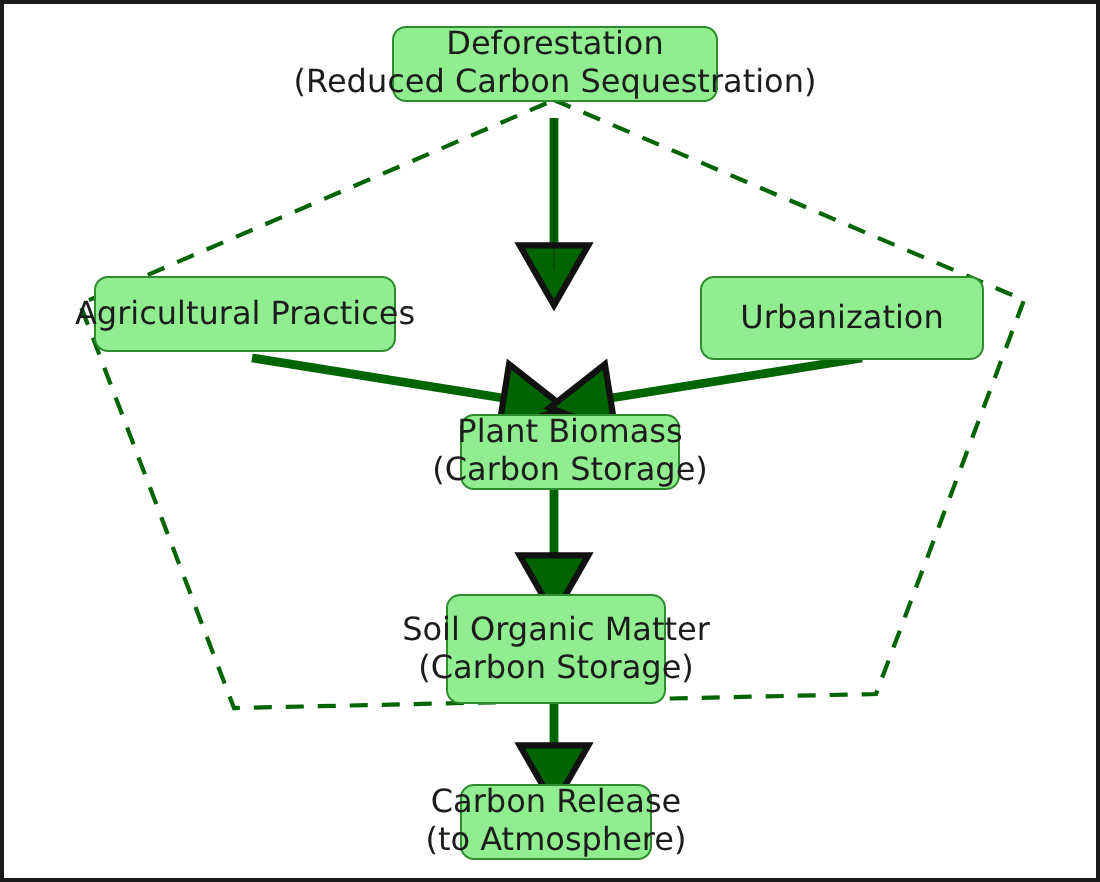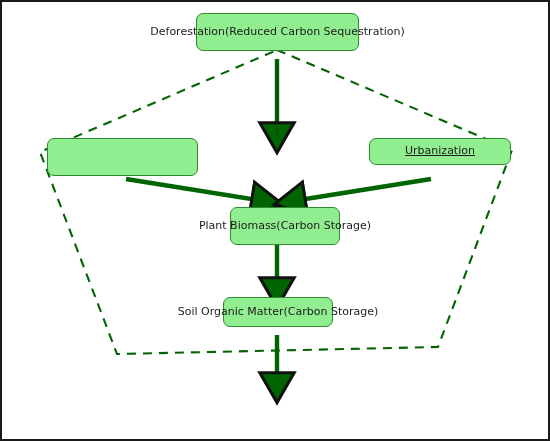--- a/index.html
+++ b/index.html
@@ -28,23 +28,23 @@
   }
   .node {
     position: absolute;
     box-sizing: border-box;
     background: #90ee90;
     border: 1.4px solid #2e8b2e;
     border-radius: 7px;
     color: #1c1c1c;
     text-align: center;
     line-height: 1.18;
-    font-size: 11px;
+    font-size: 16px;
     display: flex;
-    flex-direction: row;
+    flex-direction: column;
     align-items: center;
     justify-content: center;
     padding: 3px 7px;
     white-space: nowrap;
   }
   .node .l1 { display: block; }
   .node .l2 { display: block; }
 </style>
 </head>
 <body>
@@ -74,30 +74,35 @@
 
     <line x1="275" y1="333" x2="275" y2="383" stroke="#006400" stroke-width="4.4" marker-end="url(#arrowhead-down)"></line>
   </svg>
 
   <div class="node" style="left:194px; top:11px; width:163px; height:38px;">
     <span class="l1">Deforestation</span>
     <span class="l2">(Reduced Carbon Sequestration)</span>
   </div>
 
   <div class="node" style="left:45px; top:136px; width:151px; height:38px;">
+    <span class="l1">Agricultural Practices</span>
   </div>
 
-  <div class="node" style="left:367px; top:136px; width:142px; height:27px;text-decoration:underline;">
+  <div class="node" style="left:348px; top:136px; width:142px; height:42px;">
     <span class="l1">Urbanization</span>
   </div>
 
   <div class="node" style="left:228px; top:205px; width:110px; height:38px;">
     <span class="l1">Plant Biomass</span>
     <span class="l2">(Carbon Storage)</span>
   </div>
 
-  <div class="node" style="left:221px; top:295px; width:110px; height:30px;">
+  <div class="node" style="left:221px; top:295px; width:110px; height:55px;">
     <span class="l1">Soil Organic Matter</span>
     <span class="l2">(Carbon Storage)</span>
   </div>
 
+  <div class="node" style="left:228px; top:390px; width:96px; height:38px;">
+    <span class="l1">Carbon Release</span>
+    <span class="l2">(to Atmosphere)</span>
+  </div>
 
 </div>
 
 </body></html>

